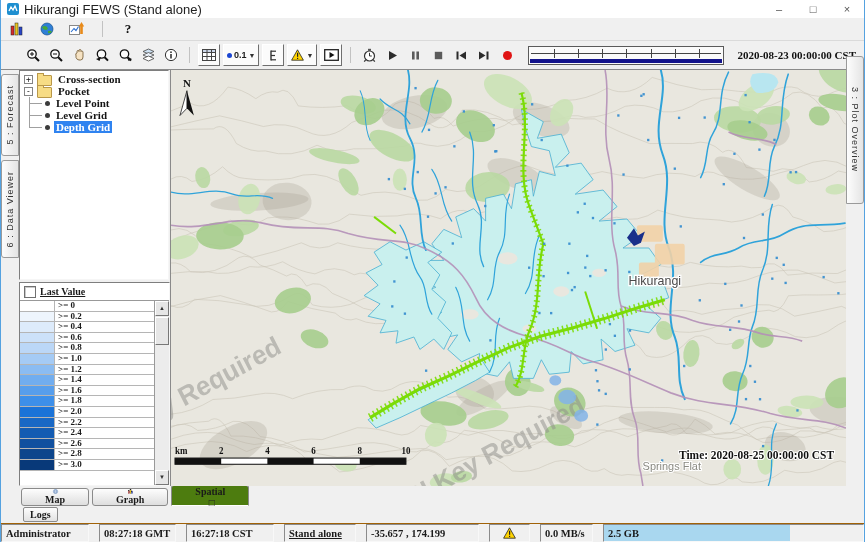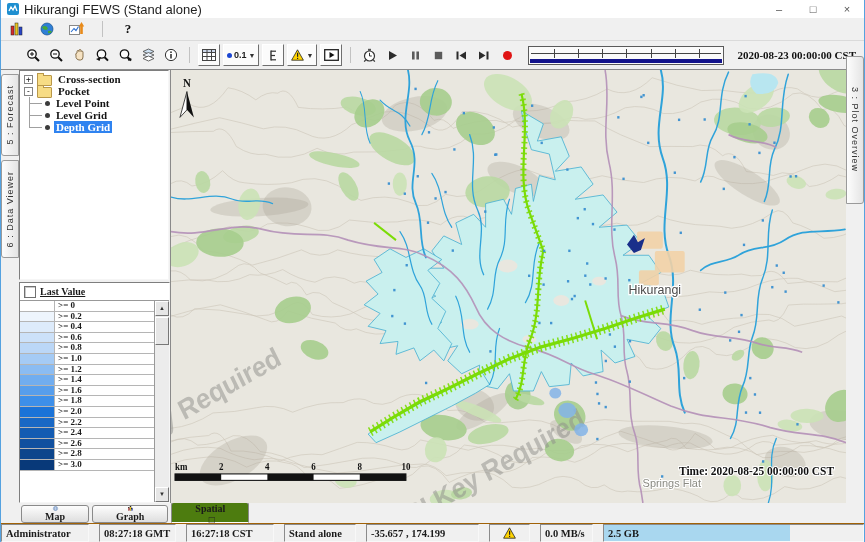--- a/index.html
+++ b/index.html
@@ -101,21 +101,21 @@
 
   
   .statusbar{height:18px;background:#f0f0f0;display:flex;gap:10px;align-items:stretch;flex:0 0 auto;border-top:1px solid #a16207;}
   .scell{border:1px solid;border-color:#8b8b8b #f8f8f8 #f8f8f8 #8b8b8b;background:#f0f0f0;
          font:bold 10.5px "Liberation Serif",serif;display:flex;align-items:center;padding:0 4px;
          white-space:nowrap;overflow:hidden;box-sizing:border-box;}
   .sc-user{flex:0 0 88px;}
   .sc-systime{flex:0 0 270px;}
   .sc-gmt{flex:0 0 77px;}
   .sc-cst{flex:0 0 88px;}
-  .sc-mode{flex:0 0 72px;}
+  .sc-mode{flex:0 0 72px;text-decoration:underline;}
   .sc-coord{flex:0 0 113px;}
   .sc-warn{flex:0 0 41px;justify-content:center;}
   .sc-speed{flex:0 0 53px;}
   .sc-mem{flex:1 1 auto;background:linear-gradient(90deg,#a9d7ef 0,#a9d7ef 72%,#f0f0f0 72%);}
 </style>
 </head>
 <body>
 
 <div class="win">
 
@@ -728,20 +728,23 @@
         <circle cx="6.5" cy="6.5" r="5.8" fill="#2f6fc2"></circle>
         <path d="M2,5 Q5,2.5 8,4.5 Q10,6.5 7,8 Q3.5,8.5 2,5Z" fill="#1a4f9a"></path>
         <circle cx="4.5" cy="4" r="1.4" fill="#7fb0e6" opacity="0.8"></circle>
       </svg>
       <span>Spatial</span>
       <span class="tabctl">□</span>
       <span class="tabctl">✖</span>
     </div>
   </div>
 
+  <div class="logsrow">
+    <span class="logs-btn">Logs</span>
+  </div>
 
   <div class="statusbar">
     <div class="scell sc-user">Administrator</div>
     <div class="scell sc-gmt">08:27:18 GMT</div>
     <div class="scell sc-cst">16:27:18 CST</div>
     <div class="scell sc-mode">Stand alone</div>
     <div class="scell sc-coord">-35.657 , 174.199</div>
     <div class="scell sc-warn">
       <svg width="13" height="12" viewBox="0 0 13 12">
         <polygon points="6.5,0.8 12.4,11.2 0.6,11.2" fill="#ffd400" stroke="#222" stroke-width="0.8"></polygon>

